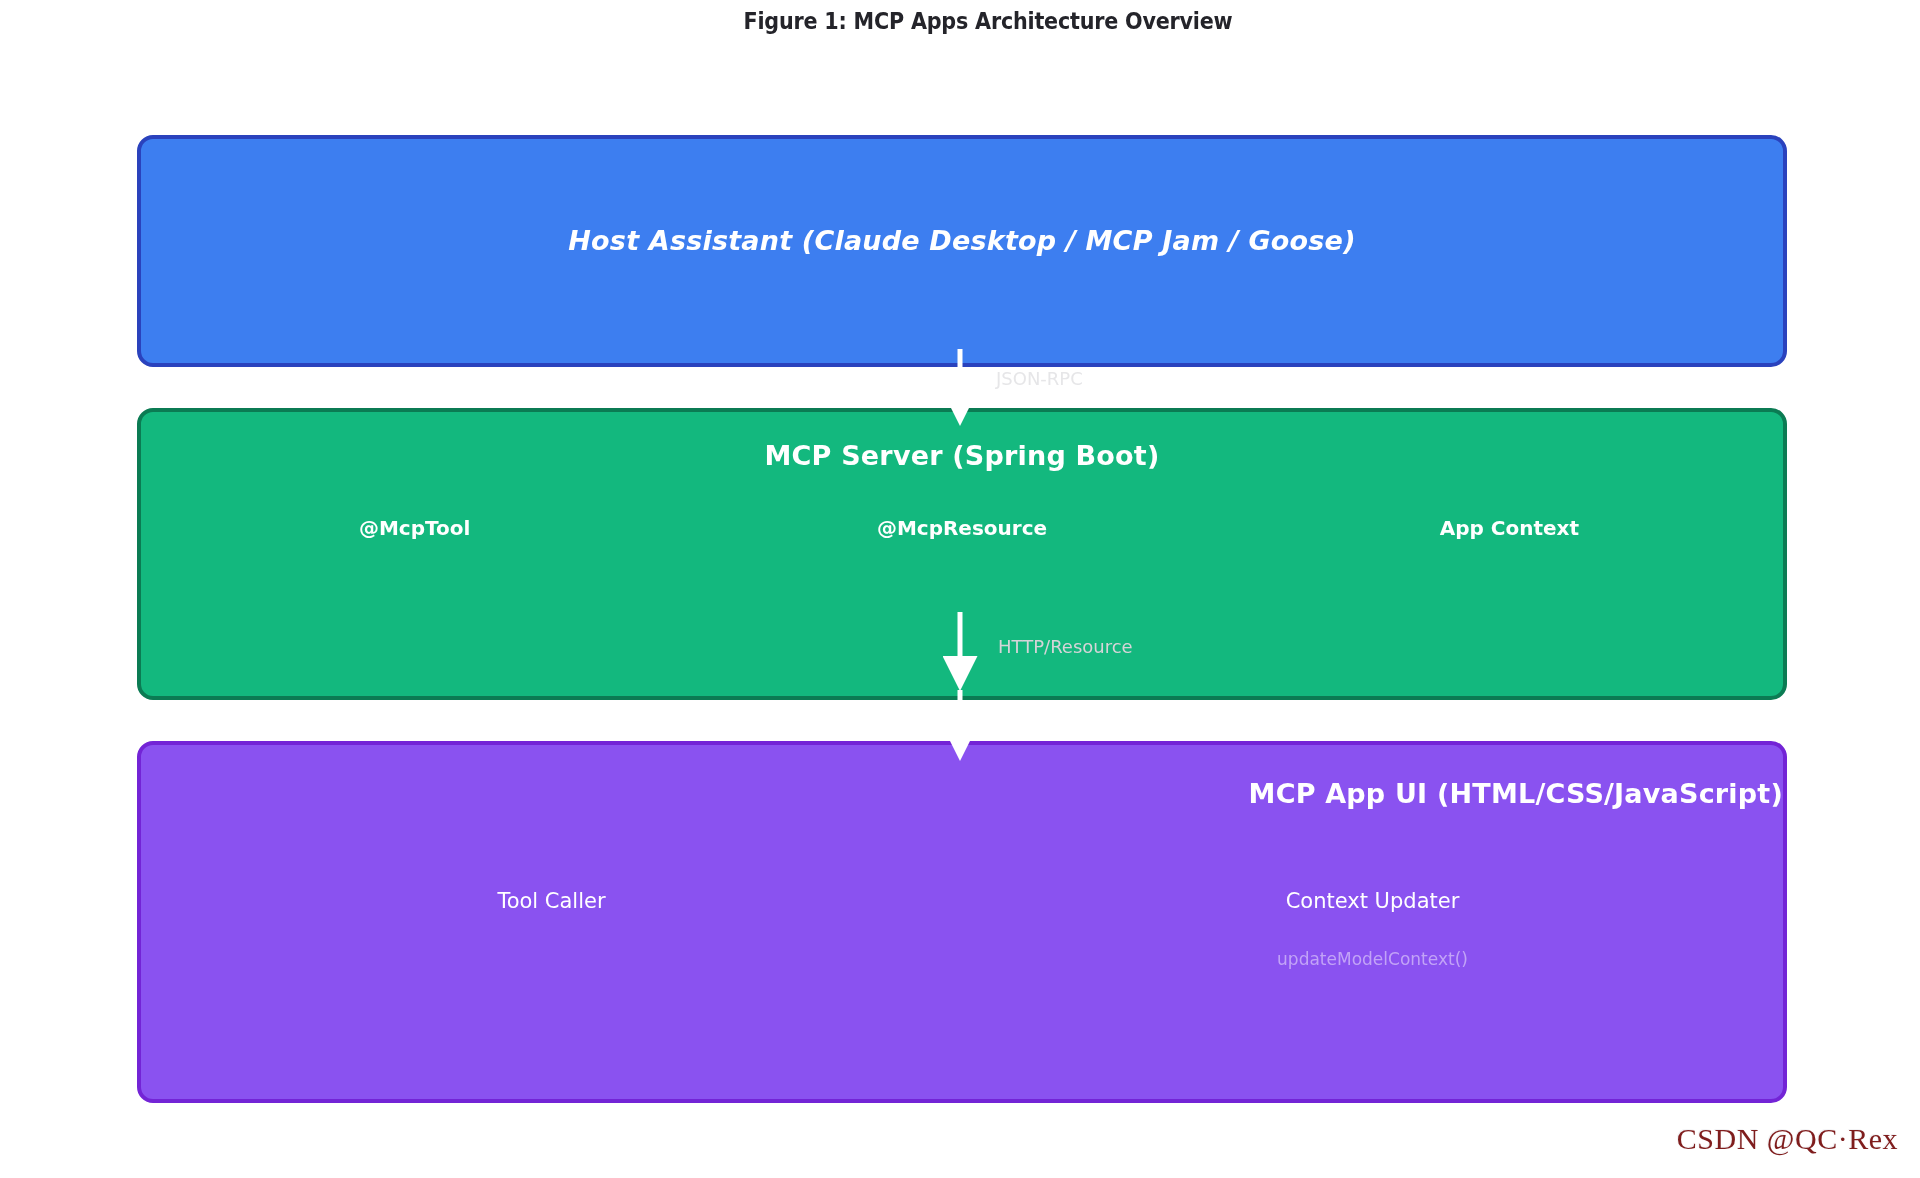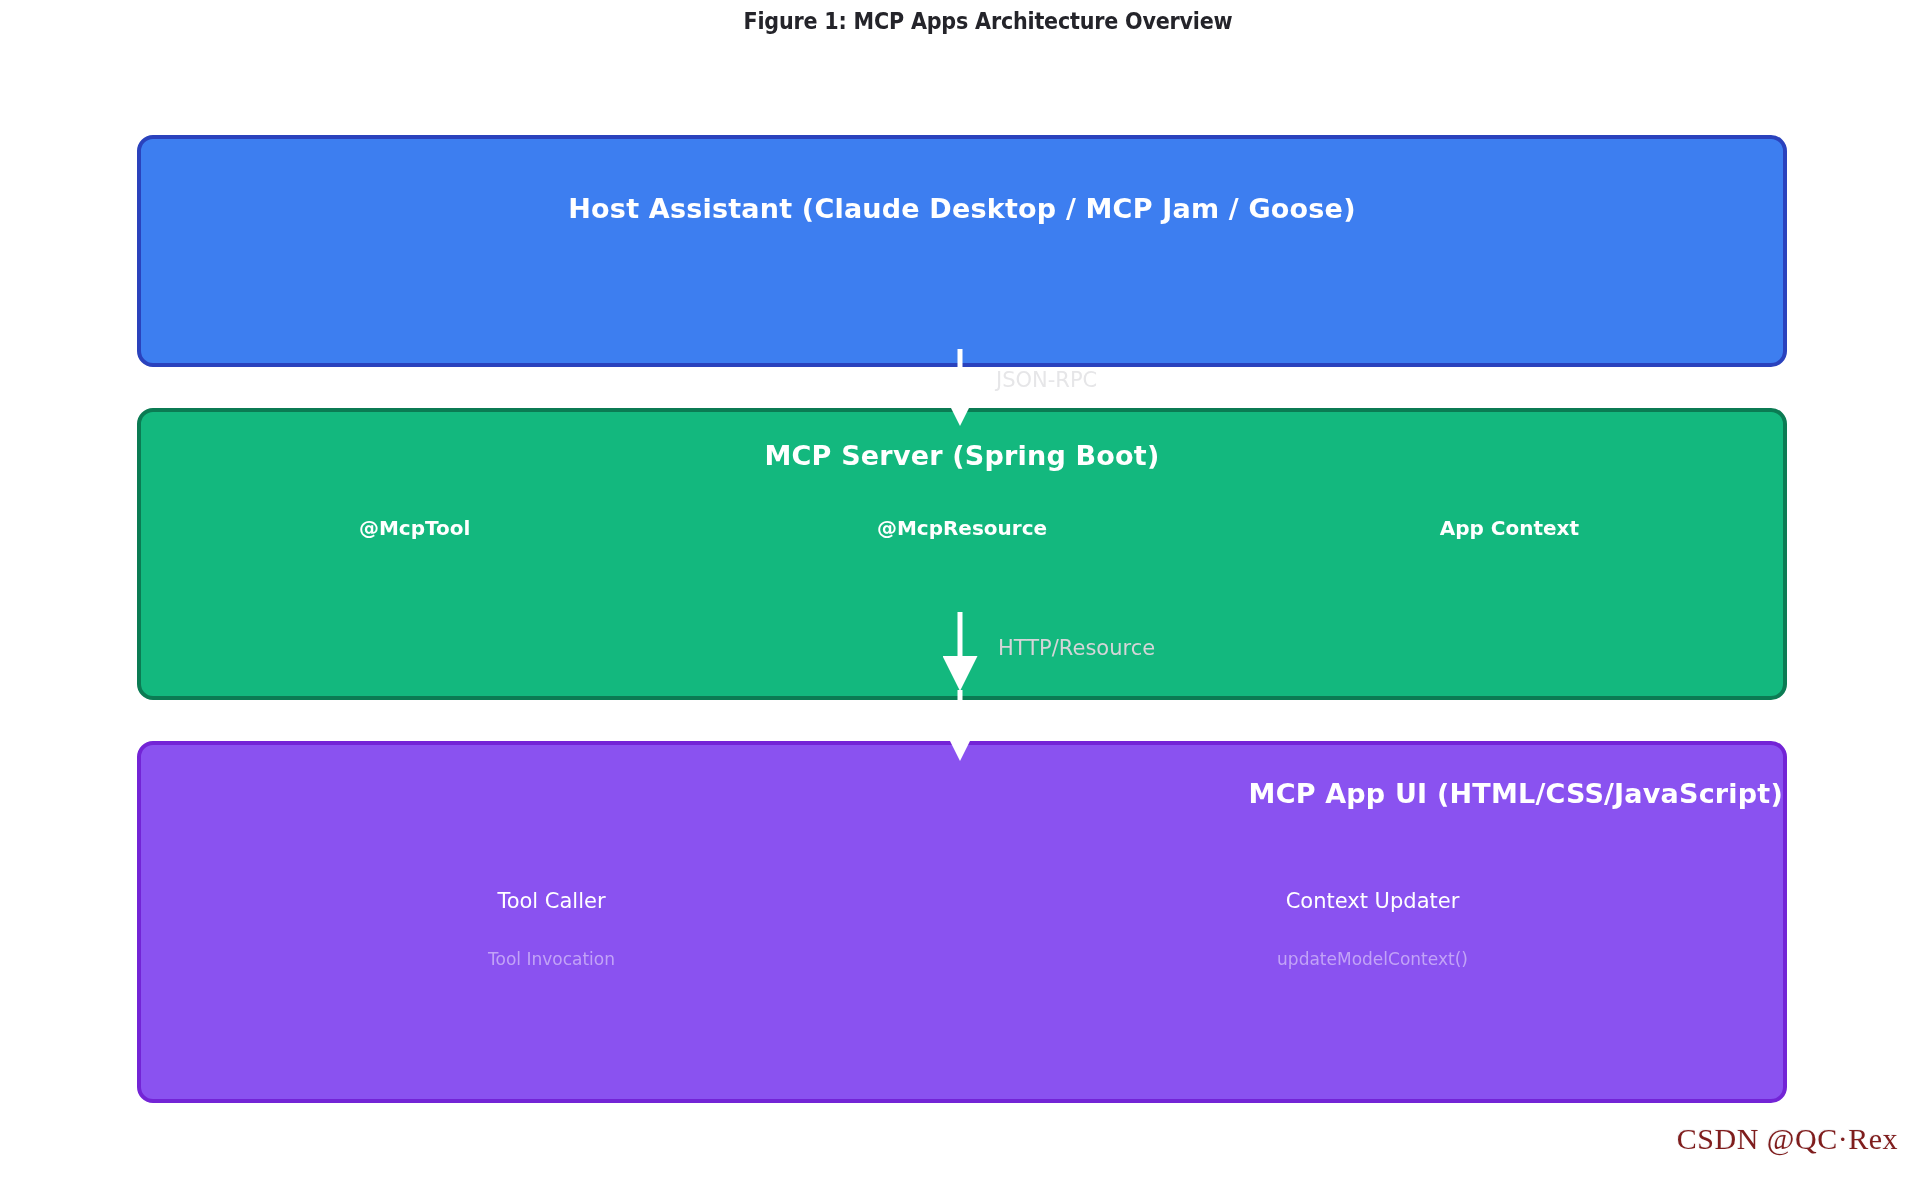--- a/index.html
+++ b/index.html
@@ -72,21 +72,21 @@
     left: 0;
     width: 100%;
     text-align: center;
     color: #ffffff;
     font-family: "DejaVu Sans", sans-serif;
     font-weight: bold;
     font-size: 27px;
     letter-spacing: 0.2px;
   }
 
-  .box-host .box-heading   { top: 54px; }
+  .box-host .box-heading   { top: 86px; font-style: italic; }
   .box-server .box-heading { top: 28px; }
   .box-appui .box-heading  { top: 33px; text-align: right; }
 
   
   .column-row {
     position: absolute;
     left: 0;
     width: 100%;
     display: flex;
   }
@@ -127,21 +127,21 @@
     top: 0;
     left: 0;
     width: 1920px;
     height: 1178px;
     pointer-events: none;
   }
 
   .arrow-label {
     position: absolute;
     font-family: "DejaVu Sans", sans-serif;
-    font-size: 21px;
+    font-size: 18px;
     white-space: nowrap;
     text-align: right;
   }
 
   .label-jsonrpc {
     top: 368px;
     left: 996px;
     color: #e6e6e8;
   }
 
@@ -187,21 +187,20 @@
         <span class="col-title">App Context</span>
       </div>
     </div>
   </div>
 
   <div class="layer-box box-appui">
     <div class="box-heading">MCP App UI (HTML/CSS/JavaScript)</div>
     <div class="column-row">
       <div class="column-cell">
         <span class="col-title">Tool Caller</span>
-        <span class="col-sub">Tool Invocation</span>
       </div>
       <div class="column-cell">
         <span class="col-title">Context Updater</span>
         <span class="col-sub">updateModelContext()</span>
       </div>
     </div>
   </div>
 
   <svg id="arrow-layer" viewBox="0 0 1920 1178" xmlns="http://www.w3.org/2000/svg">
     <defs>

